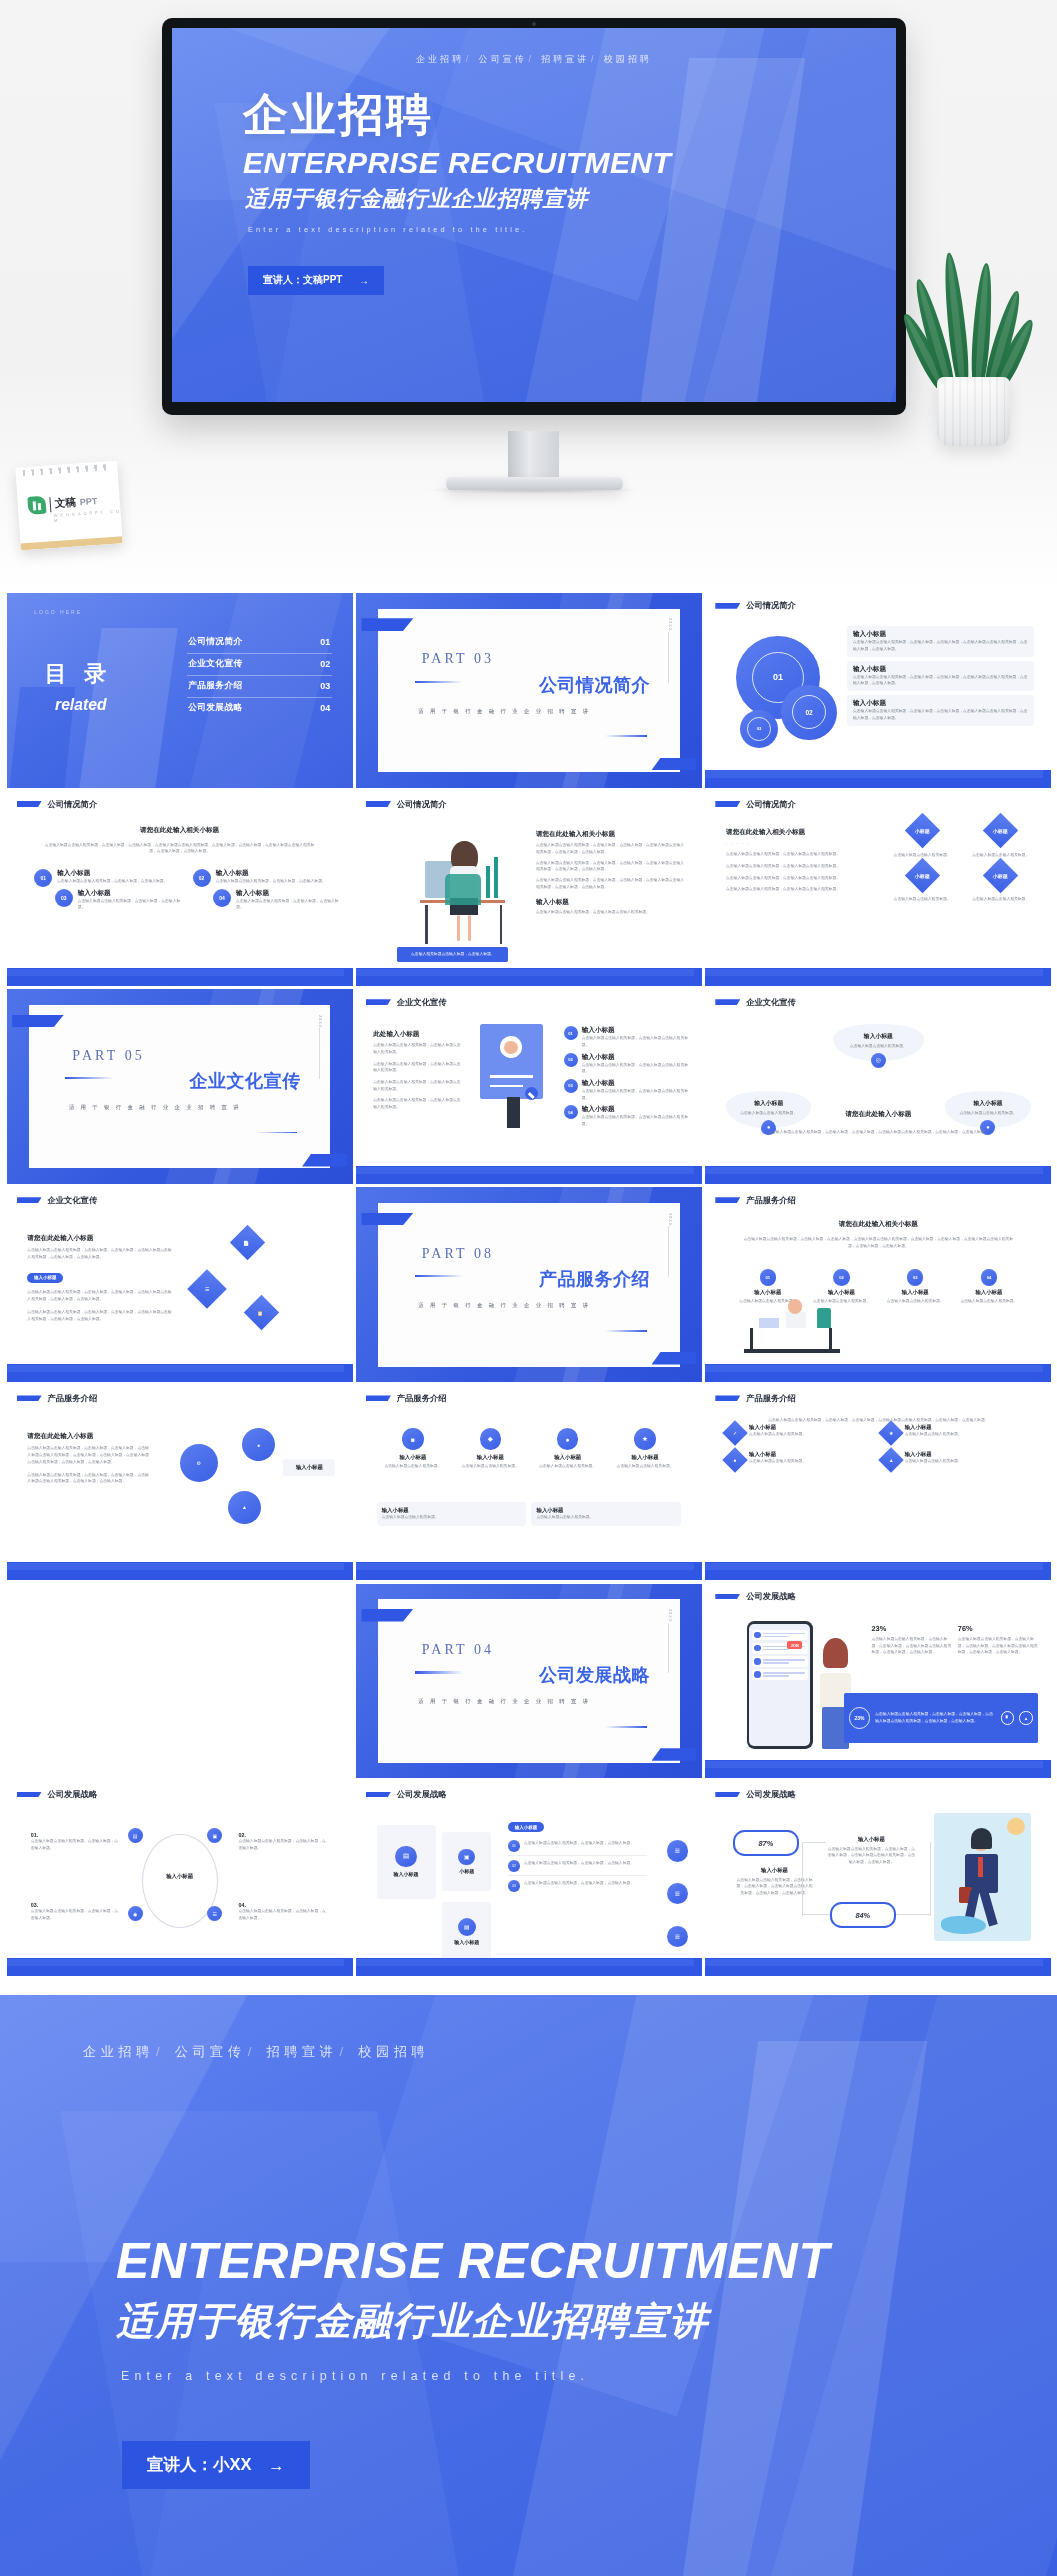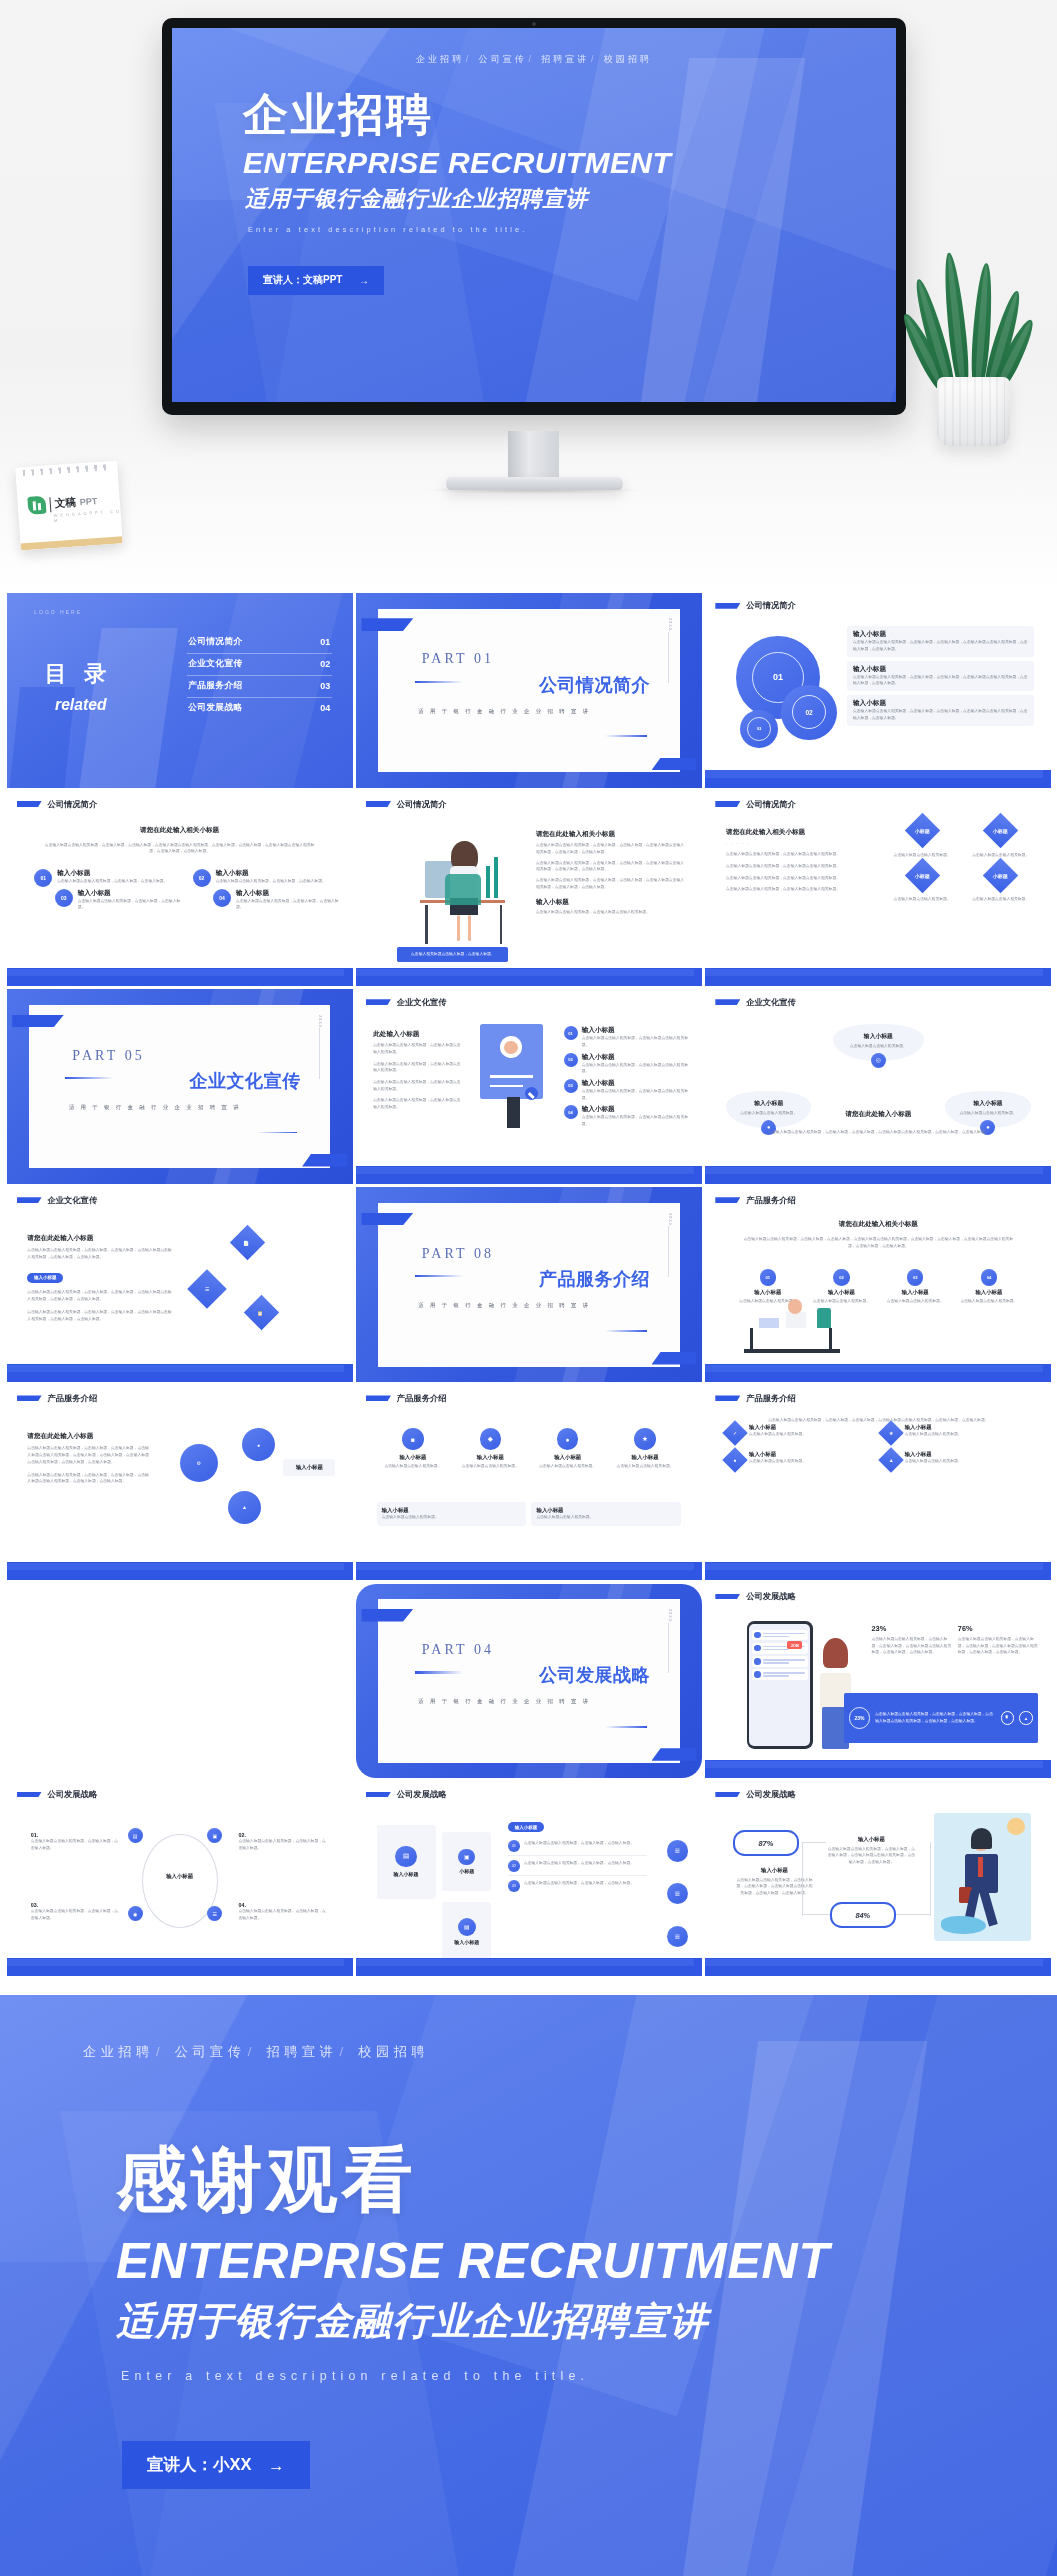--- a/index.html
+++ b/index.html
@@ -375,21 +375,21 @@
 
   <div class="thumb">
     <div class="part">
       <span class="pshard ps1"></span>
         <span class="pshard ps2"></span>
       <div class="part-card"></div>
       <div class="part-tab"></div>
         <div class="part-tab2"></div>
       <div class="part-year">20XX</div>
       <div class="part-vline"></div>
-      <div class="part-label">PART  01</div>
+      <div class="part-label">PART  03</div>
       <div class="part-rule"></div>
       <div class="part-cn">公司情况简介</div>
       <div class="part-desc">适 用 于 银 行 金 融 行 业 企 业 招 聘 宣 讲</div>
       <div class="part-rule2"></div>
     </div>
   </div>
 
   <div class="thumb">
     <div class="t-head">
       <span class="bar"></span>
@@ -853,21 +853,21 @@
         <div>
             <div class="sub-t" style="font-size:5.4px;">输入小标题</div>
              <div class="body-t">点击输入标题点击输入相关标题。</div>
           </div>
         </div>
     </div>
     <div class="body-t" style="position:absolute;left:8%;right:8%;top:16%;text-align:center;">点击输入标题点击输入相关标题，点击输入标题，点击输入标题，点击输入标题点击输入相关标题，点击输入标题，点击输入标题。</div>
     <div class="t-foot"></div>
   </div>
 
-  <div class="thumb" style="grid-column:2;border-radius:20px;">
+  <div class="thumb" style="grid-column:2;">
     <div class="part">
       <span class="pshard ps1"></span>
         <span class="pshard ps2"></span>
       <div class="part-card"></div>
         <div class="part-tab"></div>
         <div class="part-tab2"></div>
       <div class="part-year">20XX</div>
       <div class="part-vline"></div>
       <div class="part-label">PART  04</div>
       <div class="part-rule"></div>
@@ -1054,21 +1054,20 @@
     <span class="shard s4"></span>
       <span class="shard s6"></span>
   </div>
   <div class="slide-content">
     <div class="kicker final-kicker" style="text-align:left;left:83px;">
       <span>企业招聘</span><span class="sep">/</span>
       <span>公司宣传</span><span class="sep">/</span>
       <span>招聘宣讲</span><span class="sep">/</span>
       <span>校园招聘</span>
     </div>
-    <div class="title-cn final-cn">感谢观看</div>
     <div class="title-en final-en">ENTERPRISE RECRUITMENT</div>
     <div class="title-sub final-sub">适用于银行金融行业企业招聘宣讲</div>
     <div class="title-desc final-desc">Enter a text description related to the title.</div>
     <span class="cta final-cta">
       <span>宣讲人：小XX</span>
       <span class="arrow">→</span>
     </span>
   </div>
 </section>
 

